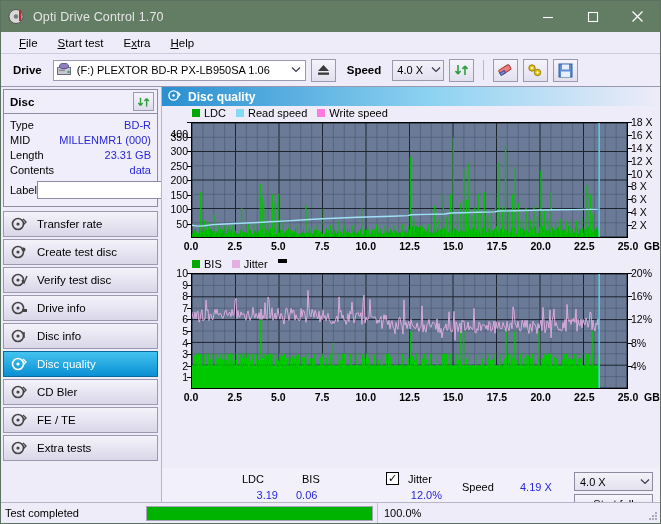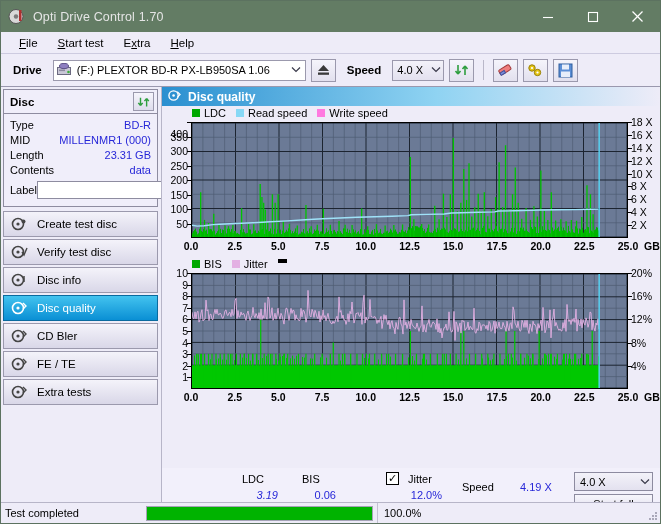--- a/index.html
+++ b/index.html
@@ -325,34 +325,54 @@
           </div>
         </div>
       </div>
 
       <div id="navlist">
         <div class="nav">
           <span class="ni">
             <svg width="17" height="14" viewBox="0 0 17 14">
                 <circle cx="7" cy="7" r="5.5" fill="none" stroke="#454545" stroke-width="1.6"></circle>
                 <circle cx="7" cy="7" r="1.6" fill="#454545"></circle>
+                <path d="M12 2 L15 5 L12 8" stroke="#454545" stroke-width="1.4" fill="none"></path>
+              </svg>
+          </span>
+          <span>Transfer rate</span>
+        </div>
+        <div class="nav">
+          <span class="ni">
+            <svg width="17" height="14" viewBox="0 0 17 14">
+                <circle cx="7" cy="7" r="5.5" fill="none" stroke="#454545" stroke-width="1.6"></circle>
+                <circle cx="7" cy="7" r="1.6" fill="#454545"></circle>
                 <circle cx="12.5" cy="4.5" r="2" fill="#454545"></circle>
               </svg>
           </span>
           <span>Create test disc</span>
         </div>
         <div class="nav">
           <span class="ni">
             <svg width="17" height="14" viewBox="0 0 17 14">
                 <circle cx="7" cy="7" r="5.5" fill="none" stroke="#454545" stroke-width="1.6"></circle>
                 <circle cx="7" cy="7" r="1.6" fill="#454545"></circle>
                 <path d="M11 7 L13 10 L16 3" stroke="#454545" stroke-width="1.4" fill="none"></path>
               </svg>
           </span>
           <span>Verify test disc</span>
+        </div>
+        <div class="nav">
+          <span class="ni">
+            <svg width="17" height="14" viewBox="0 0 17 14">
+                <circle cx="7" cy="7" r="5.5" fill="none" stroke="#454545" stroke-width="1.6"></circle>
+                <circle cx="7" cy="7" r="1.6" fill="#454545"></circle>
+                <rect x="11" y="8" width="5" height="3" fill="#454545"></rect>
+              </svg>
+          </span>
+          <span>Drive info</span>
         </div>
         <div class="nav">
           <span class="ni">
             <svg width="17" height="14" viewBox="0 0 17 14">
                 <circle cx="7" cy="7" r="5.5" fill="none" stroke="#454545" stroke-width="1.6"></circle>
                 <circle cx="7" cy="7" r="1.6" fill="#454545"></circle>
                 <path d="M13 3 L13 9" stroke="#454545" stroke-width="1.5"></path>
               </svg>
           </span>
           <span>Disc info</span>
@@ -1331,22 +1351,22 @@
       <div id="stats">
         <div id="stats-inner">
           <div class="st" style="left:80px; top:5px;">LDC</div>
           <div class="st" style="left:140px; top:5px;">BIS</div>
           <div id="jit-chk" style="left:224px; top:4px;">
             <span>✓</span>
           </div>
           <div class="st" style="left:246px; top:5px;">Jitter</div>
 
           <div class="st" style="left:8px;  top:21px;margin-top:24px;">Avg</div>
-          <div class="st stv" style="left:76px; top:21px; width:40px; text-align:right;font-style:italic;">3.19</div>
-          <div class="st stv" style="left:134px;top:21px; width:40px; text-align:right;">0.06</div>
+          <div class="st stv" style="left:76px; top:21px; width:40px; text-align:right;">3.19</div>
+          <div class="st stv" style="left:134px;top:21px; width:40px; ">0.06</div>
           <div class="st stv" style="left:232px;top:21px; width:48px; text-align:right;">12.0%</div>
 
           <div class="st" style="left:8px;  top:35px;">Max</div>
           <div class="st stv" style="left:76px; top:35px; width:40px; text-align:right;">348</div>
           <div class="st stv" style="left:134px;top:35px; width:40px; text-align:right;">6</div>
           <div class="st stv" style="left:232px;top:35px; width:48px; text-align:right;">17.3%</div>
 
           <div class="st" style="left:8px;  top:49px;">Total</div>
           <div class="st stv" style="left:56px; top:49px; width:60px; text-align:right;">1219594</div>
           <div class="st stv" style="left:124px;top:49px; width:50px; text-align:right;">23195</div>

